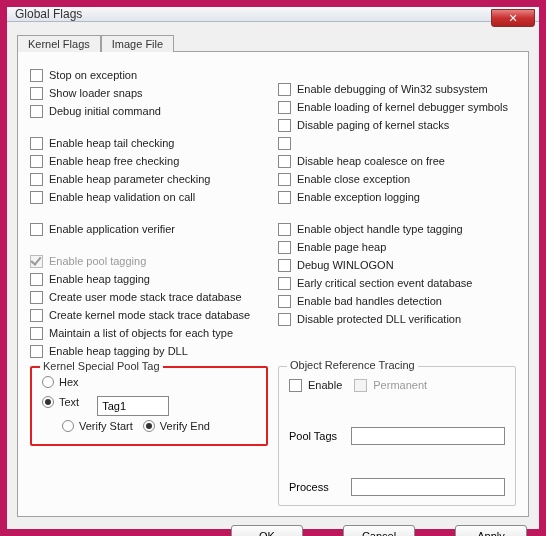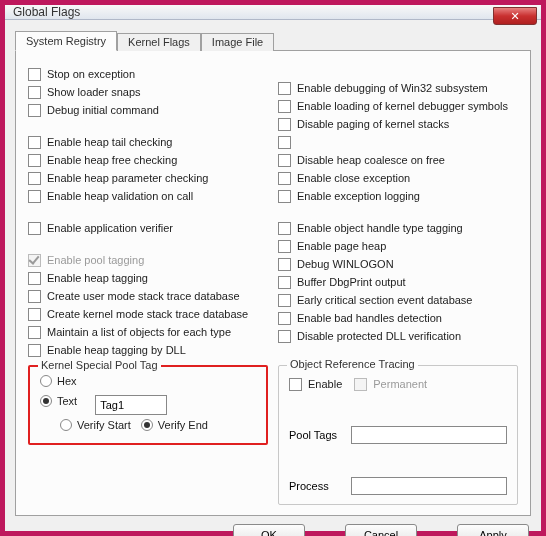--- a/index.html
+++ b/index.html
@@ -8,21 +8,21 @@
     font-family: "Segoe UI", Tahoma, sans-serif;
     font-size: 11px;
     background: #fff;
     width: 546px;
     height: 536px;
     overflow: hidden;
   }
   .window {
     width: 546px;
     height: 536px;
-    border: 5px solid #be185d;
+    border: 7px solid #be185d;
     background: #f0f0f0;
     display: flex;
     flex-direction: column;
   }
   .titlebar {
     height: 28px;
     background: linear-gradient(to bottom, #f8f8f8, #e0e6ee);
     border-bottom: 1px solid #b0b8c8;
     display: flex;
     align-items: center;
@@ -213,21 +213,20 @@
 
 <div class="window">
   <div class="titlebar">
     <span class="title">Global Flags</span>
     <div class="close-btn">✕</div>
   </div>
 
   <div class="client">
 
     <div class="tabstrip">
-      <div class="tab active">System Registry</div>
       <div class="tab">Kernel Flags</div>
       <div class="tab">Image File</div>
     </div>
 
     <div class="tabpanel">
       <div class="columns">
         <div class="col" id="left-col">
             <div class="chk-row">
               <span class="chk"></span>
               <span class="lbl">Stop on exception</span>
@@ -322,24 +321,20 @@
               <span class="chk"></span>
               <span class="lbl">Enable object handle type tagging</span>
             </div>
             <div class="chk-row">
               <span class="chk"></span>
               <span class="lbl">Enable page heap</span>
             </div>
             <div class="chk-row">
               <span class="chk"></span>
               <span class="lbl">Debug WINLOGON</span>
-            </div>
-            <div class="chk-row">
-              <span class="chk"></span>
-              <span class="lbl">Buffer DbgPrint output</span>
             </div>
             <div class="chk-row">
               <span class="chk"></span>
               <span class="lbl">Early critical section event database</span>
             </div>
             <div class="chk-row">
               <span class="chk"></span>
               <span class="lbl">Enable bad handles detection</span>
             </div>
             <div class="chk-row">

